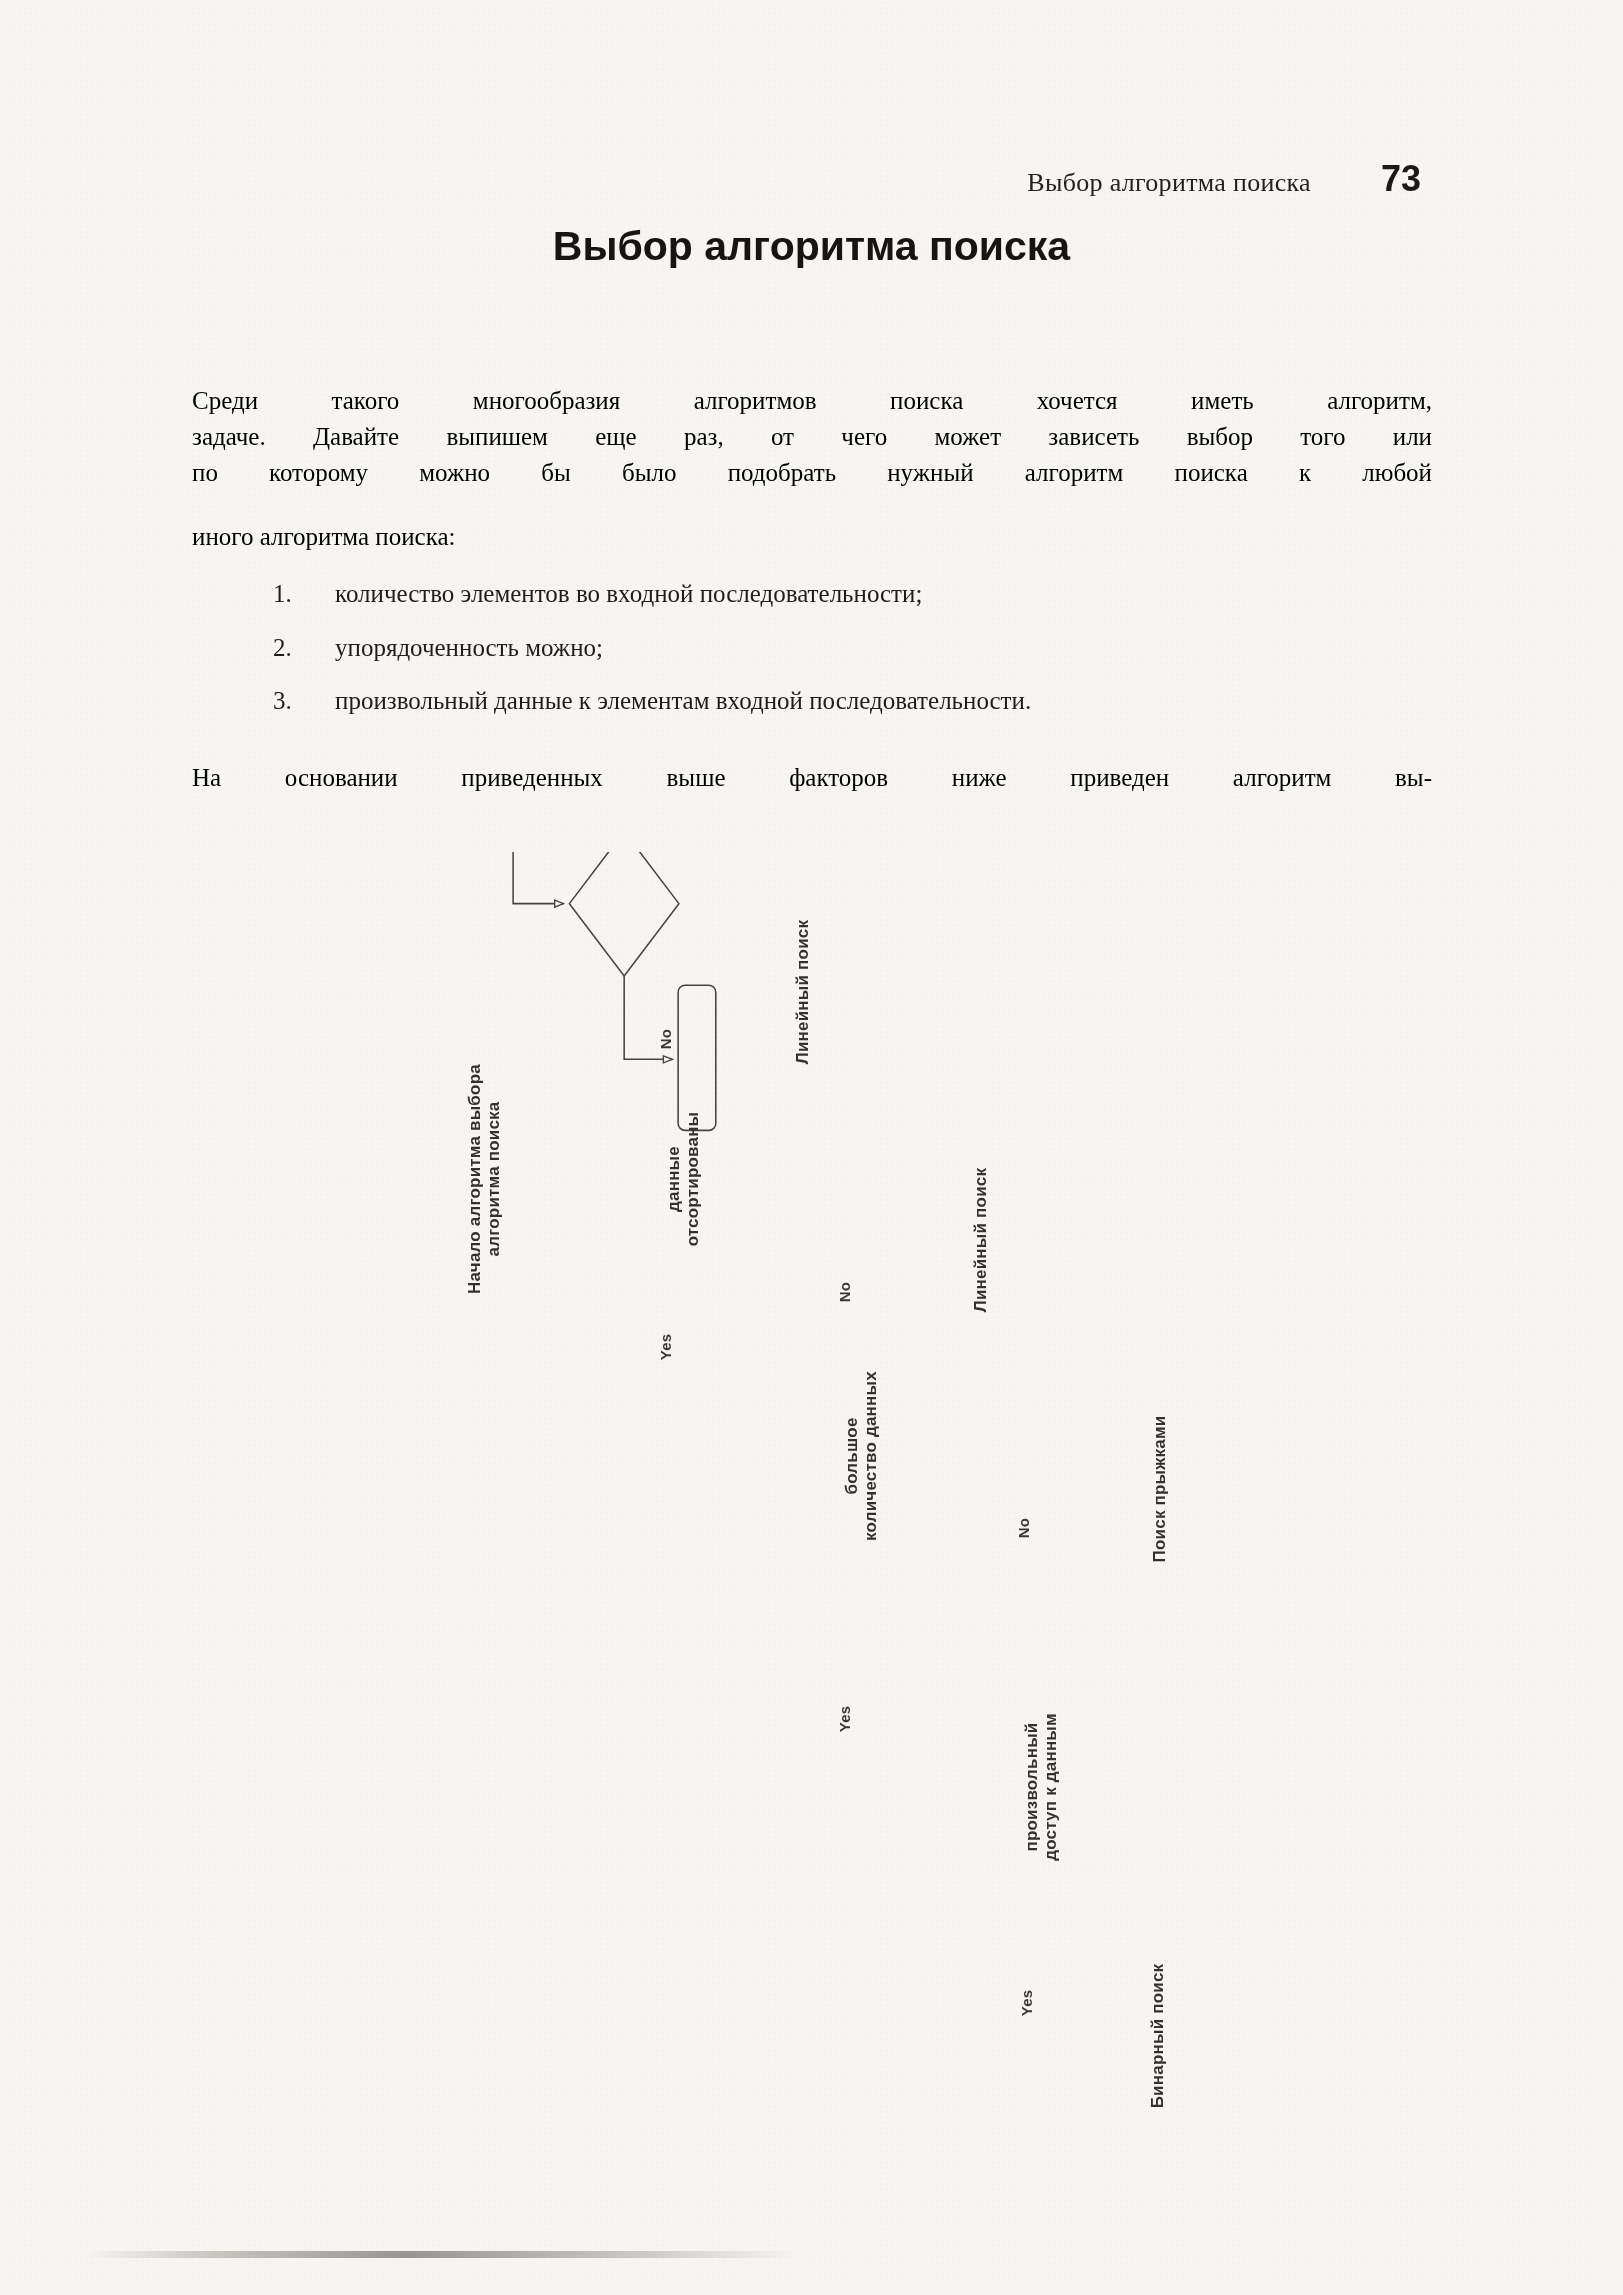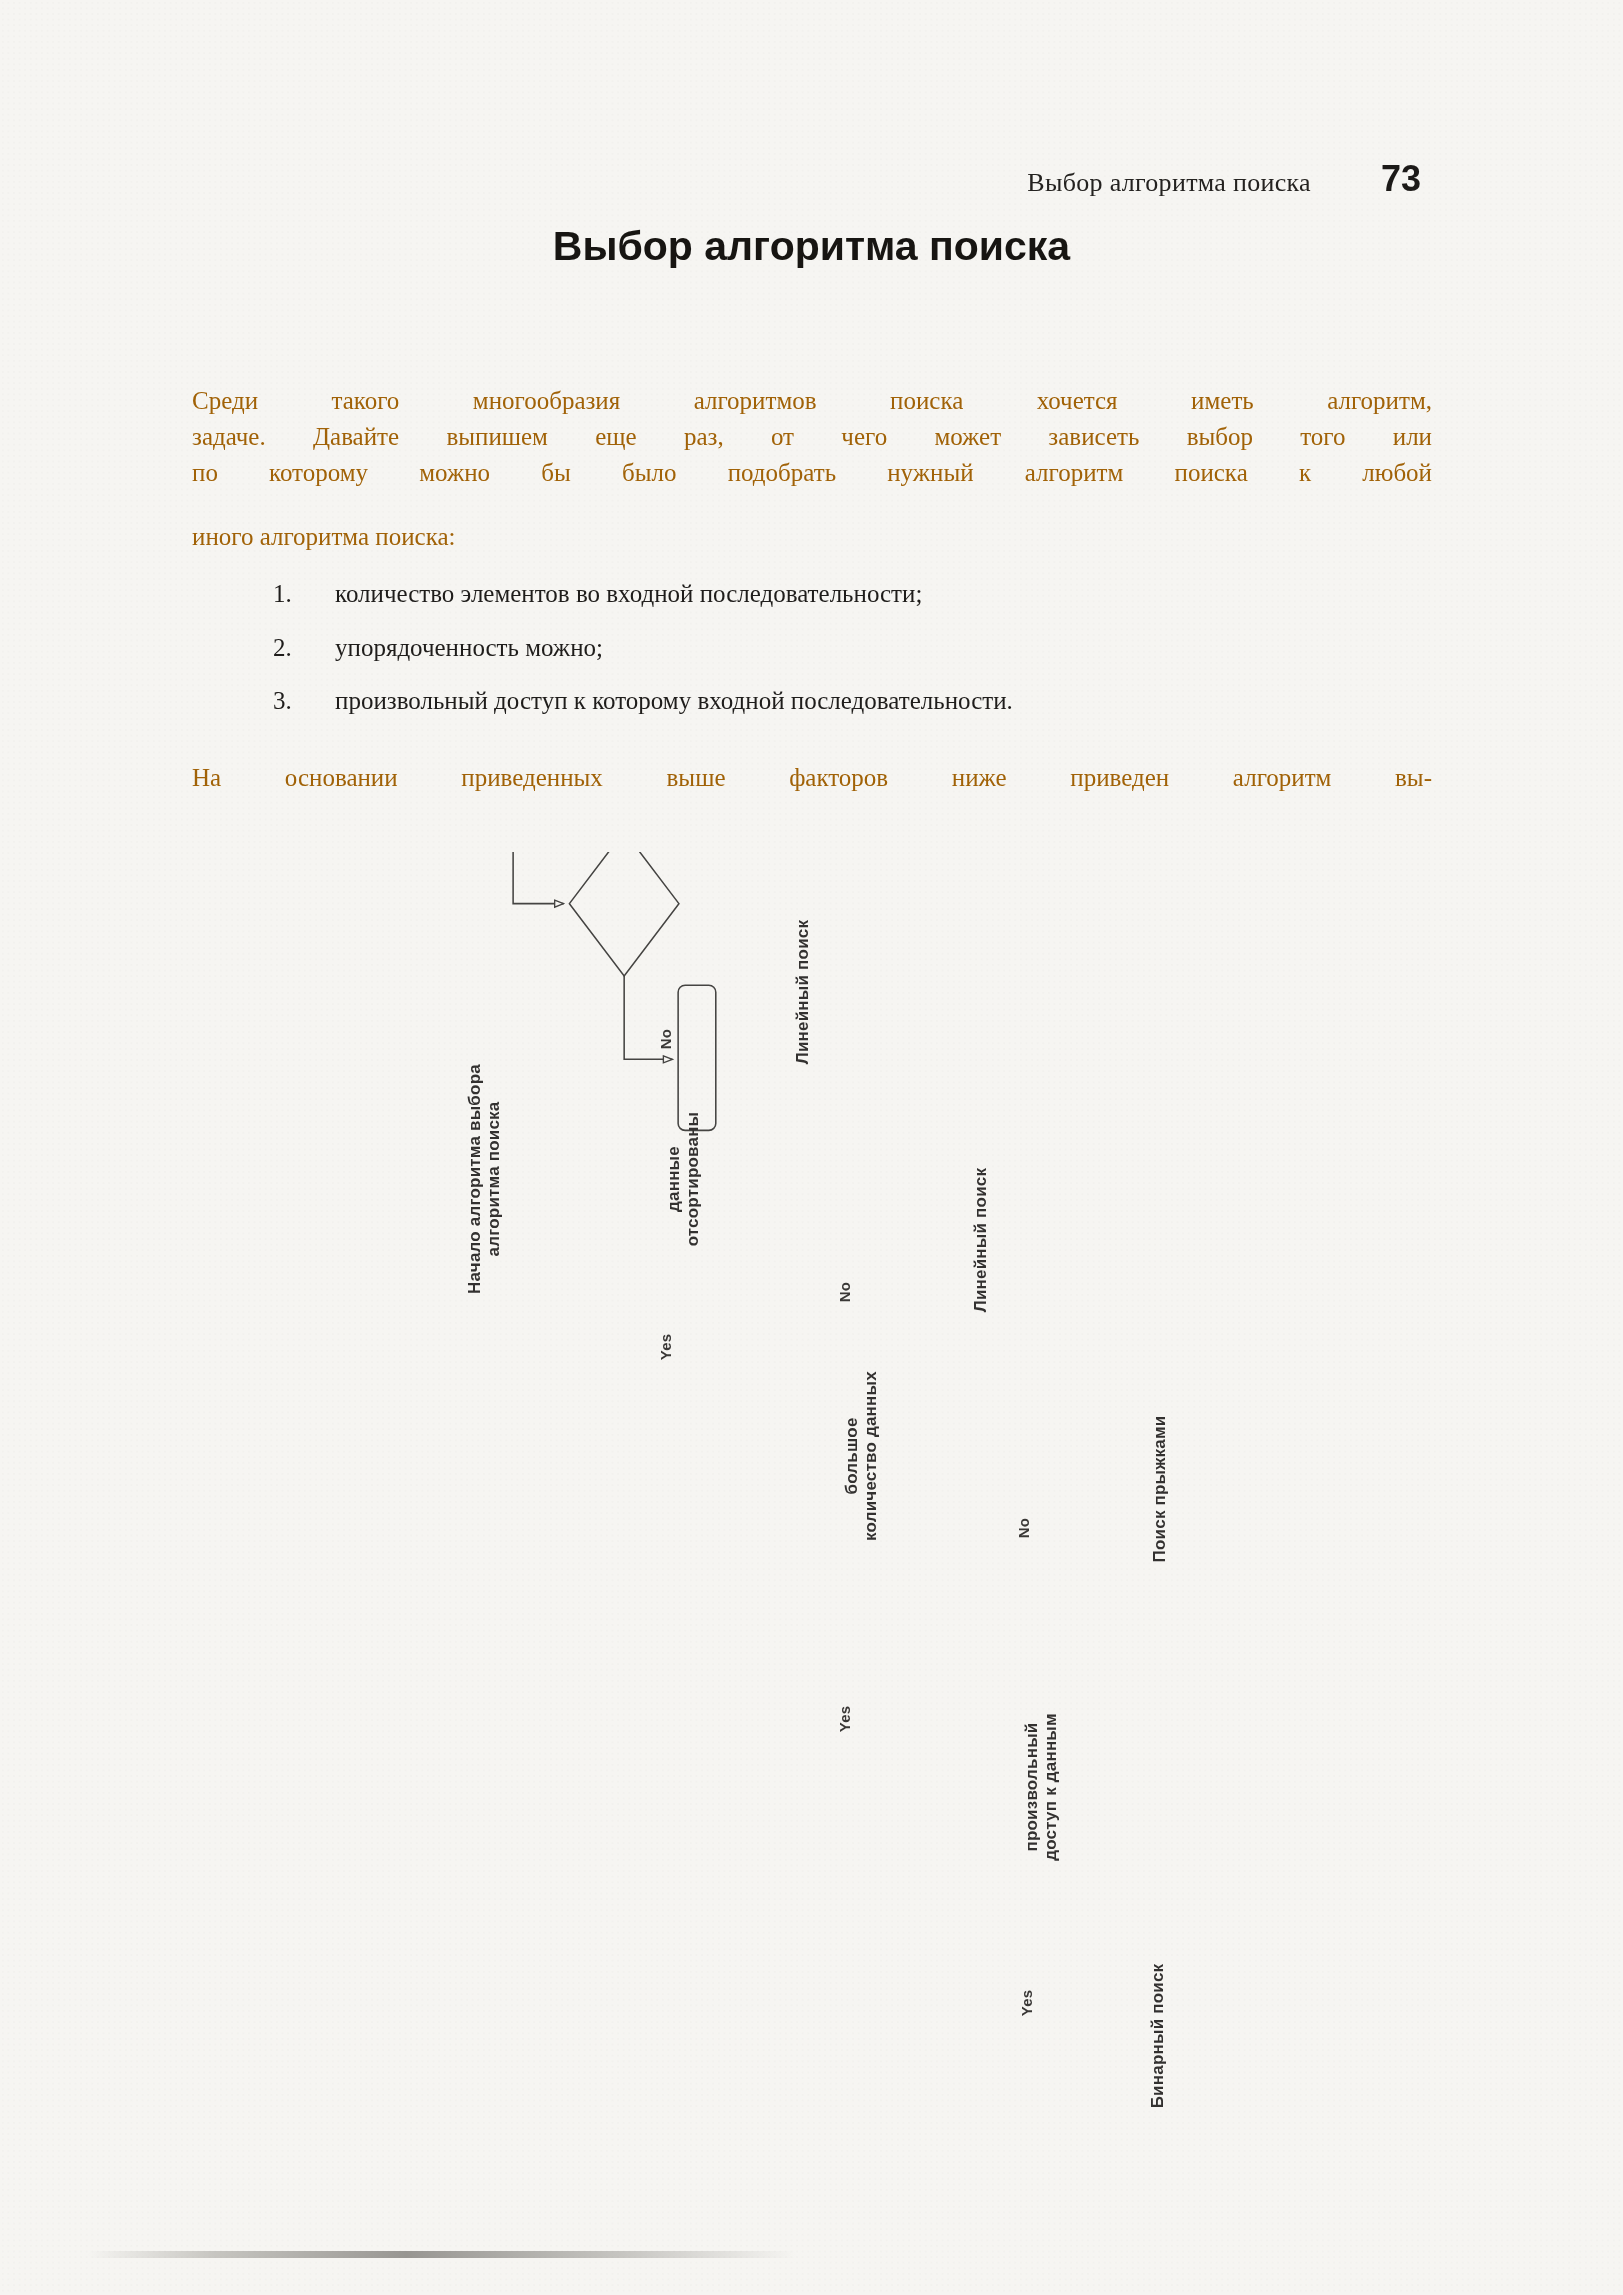--- a/index.html
+++ b/index.html
@@ -19,21 +19,21 @@
   .running-head .rh-text{font-size:26px;color:#242220;letter-spacing:0.3px;}
   .running-head .rh-num{font-family:Liberation Sans, sans-serif;font-weight:700;font-size:36px;color:#1c1a18;}
   
   .page-title{
     position:absolute;left:0;right:0;top:223px;margin:0;
     text-align:center;
     font-family:"Liberation Sans",sans-serif;
     font-weight:700;font-size:41px;color:#171512;letter-spacing:0px;
   }
   
-  .copy{position:absolute;left:192px;width:1240px;font-size:25px;line-height:36px;color:#a16207;}
+  .copy{position:absolute;left:192px;width:1240px;font-size:25px;line-height:36px;color:#000000;}
   .copy .ln{text-align:justify;text-align-last:justify;}
   .copy .ln.last{text-align:left;text-align-last:left;margin-top:28px;}
   .intro{top:383px;}
   .outro{top:760px;}
   
   .num-list{position:absolute;left:273px;top:580px;}
   .num-list .li{display:flex;margin-bottom:26px;font-size:25px;line-height:27.6px;}
   .num-list .li .n{width:62px;flex:0 0 62px;}
   .num-list .li .t{white-space:nowrap;}
   
@@ -77,21 +77,21 @@
   <div class="li">
     <span class="n">1.</span>
     <span class="t">количество элементов во входной последовательности;</span>
   </div>
   <div class="li">
     <span class="n">2.</span>
     <span class="t">упорядоченность можно;</span>
   </div>
   <div class="li">
     <span class="n">3.</span>
-    <span class="t">произвольный доступ к которому входной последовательности.</span>
+    <span class="t">произвольный данные к элементам входной последовательности.</span>
   </div>
 </div>
 
 <div class="copy outro">
   <div class="ln">На основании приведенных выше факторов ниже приведен алгоритм вы-</div>
 </div>
 
 <div class="flowchart">
   <svg width="977" height="1390" viewBox="600 1360 2160 3580">
     <svg x="0" y="0" width="1560" height="2220" viewBox="600 1360 1560 2220">

